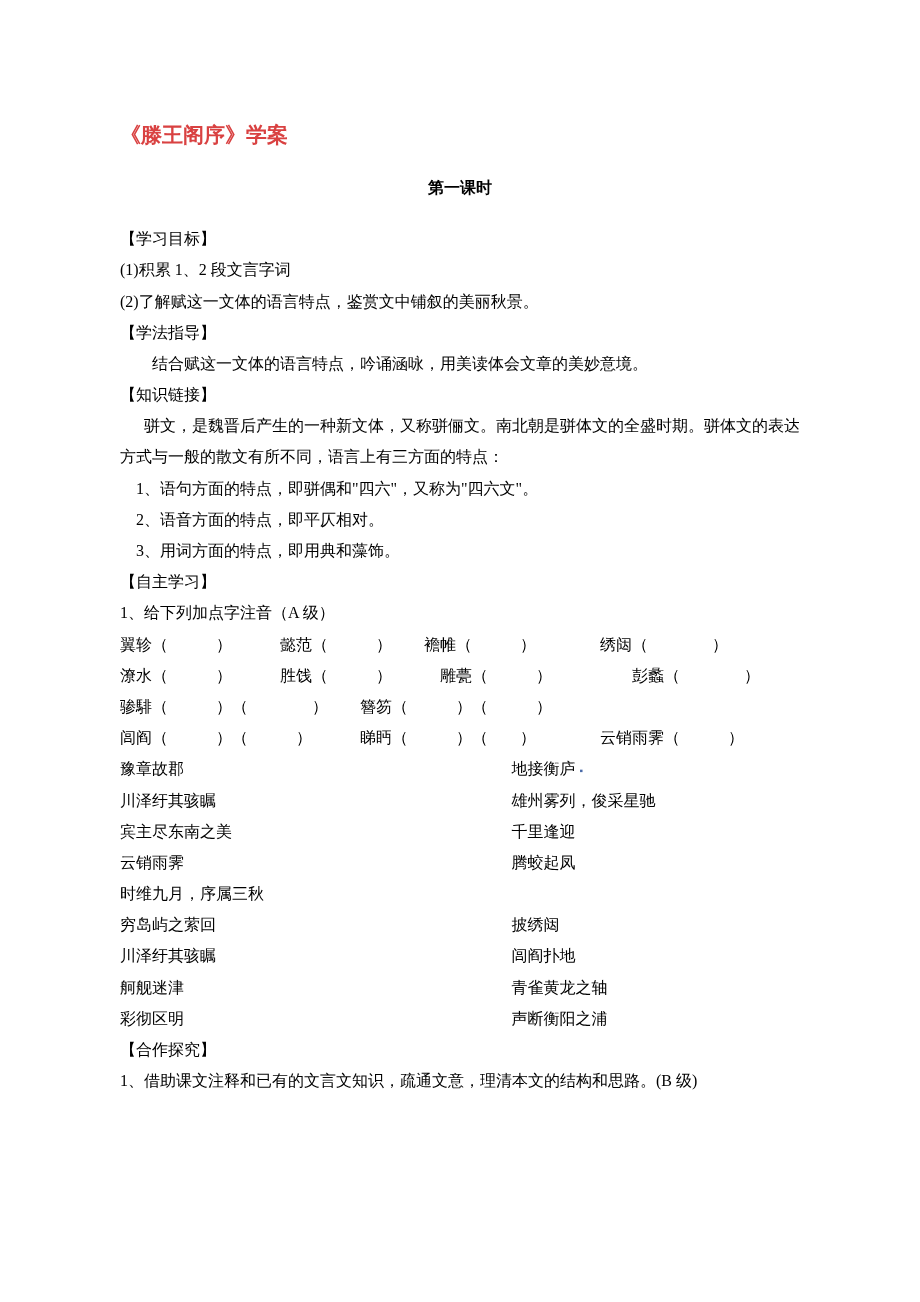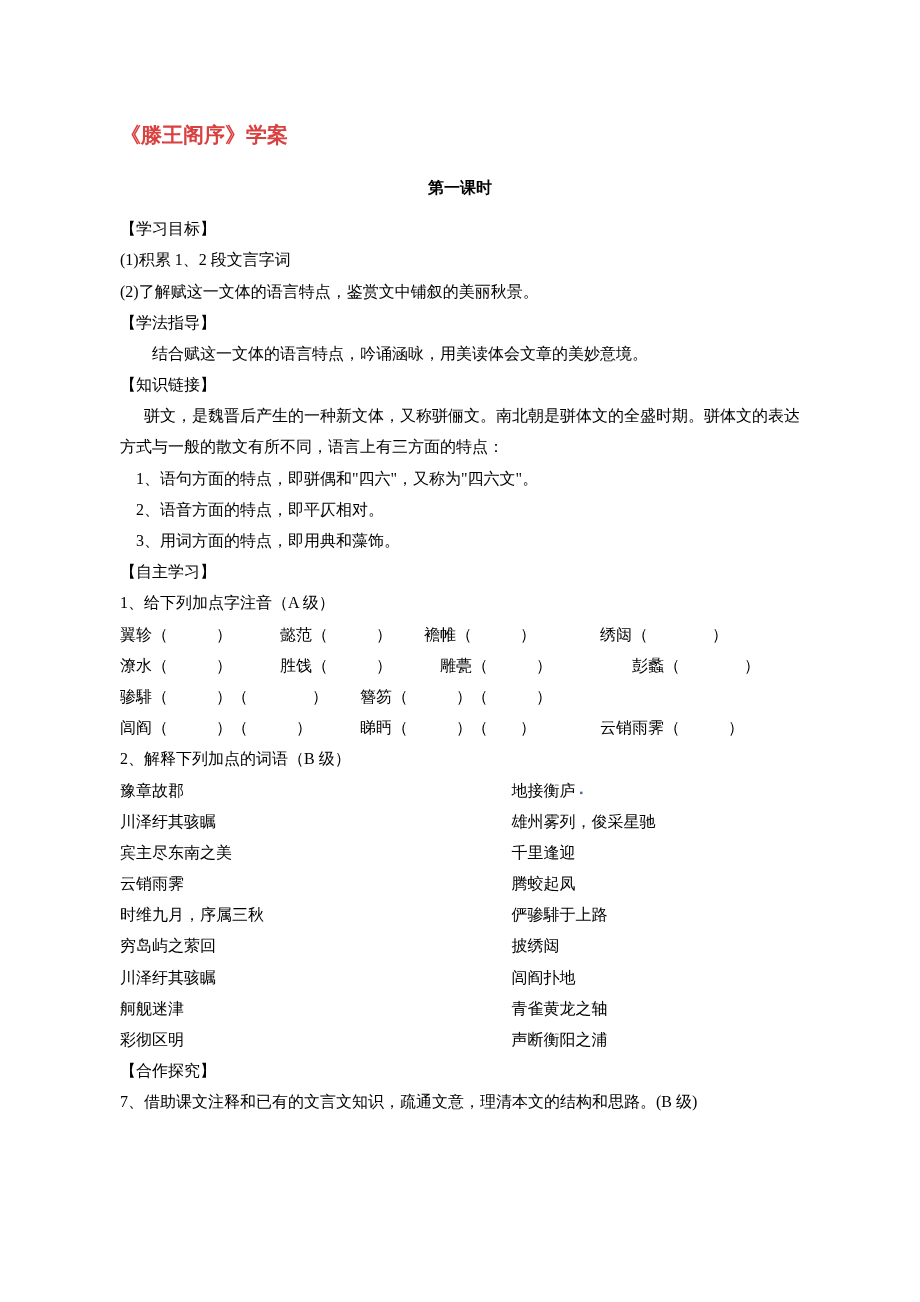--- a/index.html
+++ b/index.html
@@ -21,21 +21,21 @@
   text-align: left;
   color: #d94141;
   font-weight: bold;
   font-size: 21px;
   margin-bottom: 16px;
 }
 .subtitle {
   text-align: center;
   font-weight: bold;
   font-size: 16px;
-  margin-bottom: 10px;
+  margin-bottom: 20px;
 }
 .section-head {
   font-size: 16px;
 }
 .indent1 {
   text-indent: 2em;
 }
 .indent2 {
   text-indent: 1em;
 }
@@ -78,55 +78,53 @@
   <div class="line indent2">2、语音方面的特点，即平仄相对。</div>
   <div class="line indent2">3、用词方面的特点，即用典和藻饰。</div>
 
   <div class="section-head">【自主学习】</div>
   <div class="line"><span>1、给下列加点字注音（A 级）</span></div>
   <div class="line">翼轸（　　　）　　　懿范（　　　）　　襜帷（　　　）　　　　绣闼（　　　　）</div>
   <div class="line">潦水（　　　）　　　胜饯（　　　）　　　雕甍（　　　）　　　　　彭蠡（　　　　）</div>
   <div class="line">骖騑（　　　）（　　　　）　　簪笏（　　　）（　　　）</div>
   <div class="line">闾阎（　　　）（　　　）　　　睇眄（　　　）（　　）　　　　云销雨霁（　　　）</div>
 
-  <div class="line">2、解释下列加点的词语（B 级）</div>
 
   <div class="row">
     <div class="cell-l"><span>豫章故郡</span></div>
     <div class="cell-r"><span>地接衡庐</span> <span class="tiny-mark">▪</span></div>
   </div>
   <div class="row">
     <div class="cell-l">川泽纡其骇瞩</div>
     <div class="cell-r">雄州雾列，俊采星驰</div>
   </div>
   <div class="row">
     <div class="cell-l">宾主尽东南之美</div>
     <div class="cell-r">千里逢迎</div>
   </div>
   <div class="row">
     <div class="cell-l">云销雨霁</div>
     <div class="cell-r">腾蛟起凤</div>
   </div>
   <div class="row">
     <div class="cell-l">时维九月，序属三秋</div>
-    <div class="cell-r">俨骖騑于上路</div>
   </div>
   <div class="row">
     <div class="cell-l">穷岛屿之萦回</div>
     <div class="cell-r">披绣闼</div>
   </div>
   <div class="row">
     <div class="cell-l">川泽纡其骇瞩</div>
     <div class="cell-r">闾阎扑地</div>
   </div>
   <div class="row">
     <div class="cell-l">舸舰迷津</div>
     <div class="cell-r">青雀黄龙之轴</div>
   </div>
   <div class="row">
     <div class="cell-l">彩彻区明</div>
     <div class="cell-r">声断衡阳之浦</div>
   </div>
 
   <div class="section-head">【合作探究】</div>
-  <div class="line">7、借助课文注释和已有的文言文知识，疏通文意，理清本文的结构和思路。(B 级)</div>
+  <div class="line">1、借助课文注释和已有的文言文知识，疏通文意，理清本文的结构和思路。(B 级)</div>
 
 </div>
 
 </body></html>

